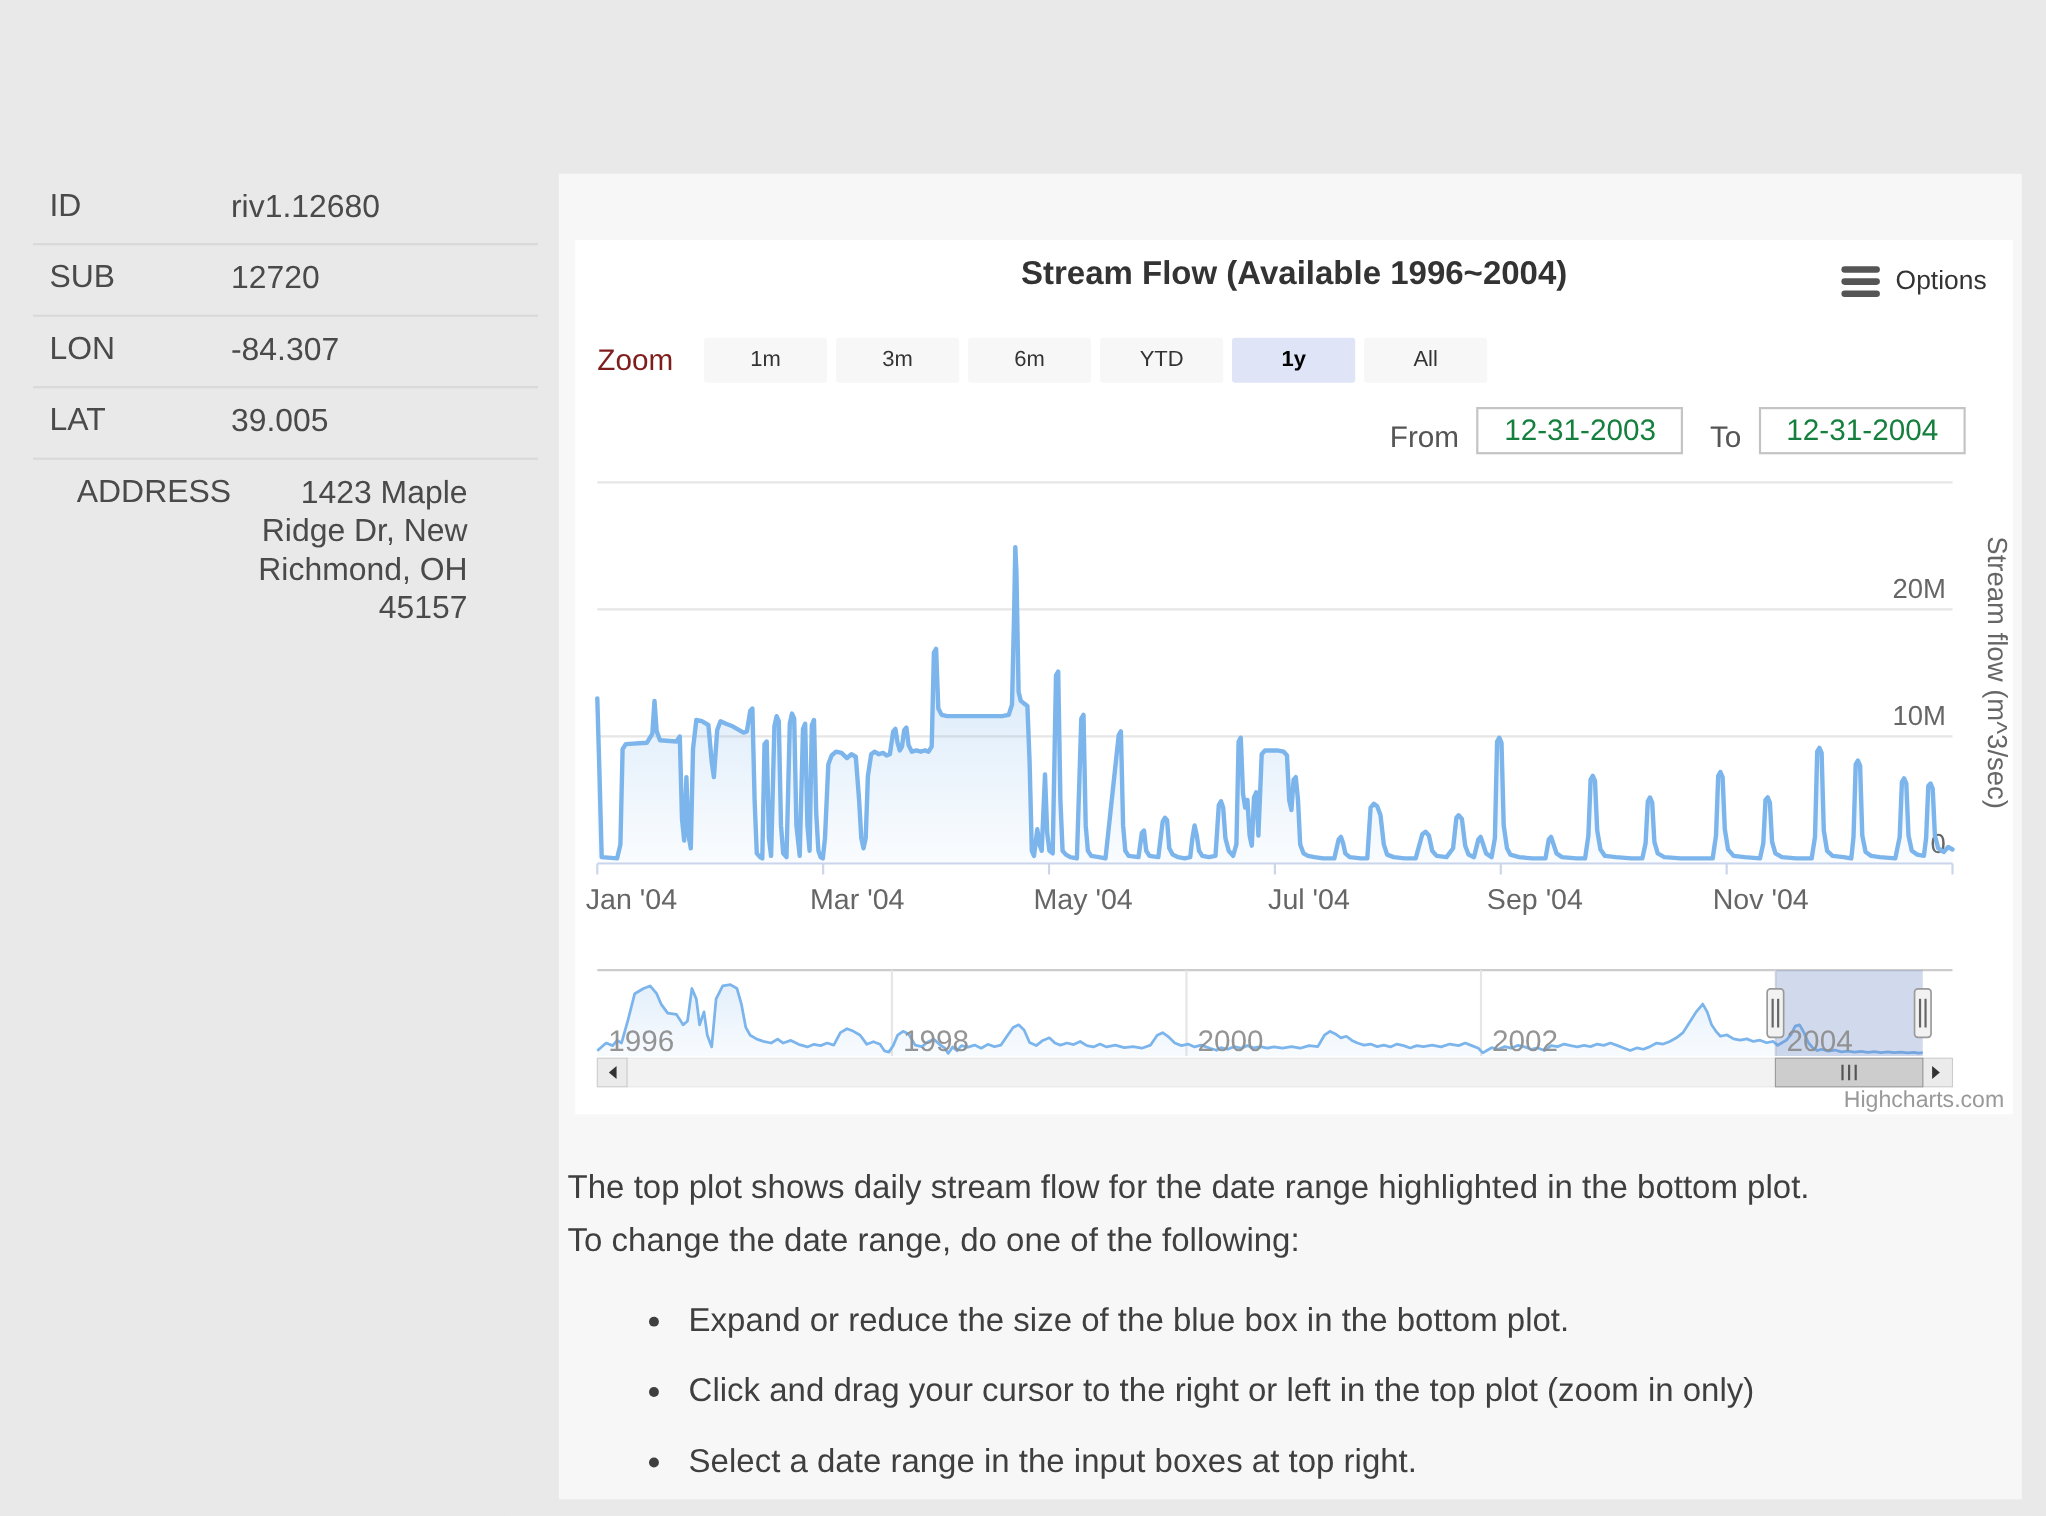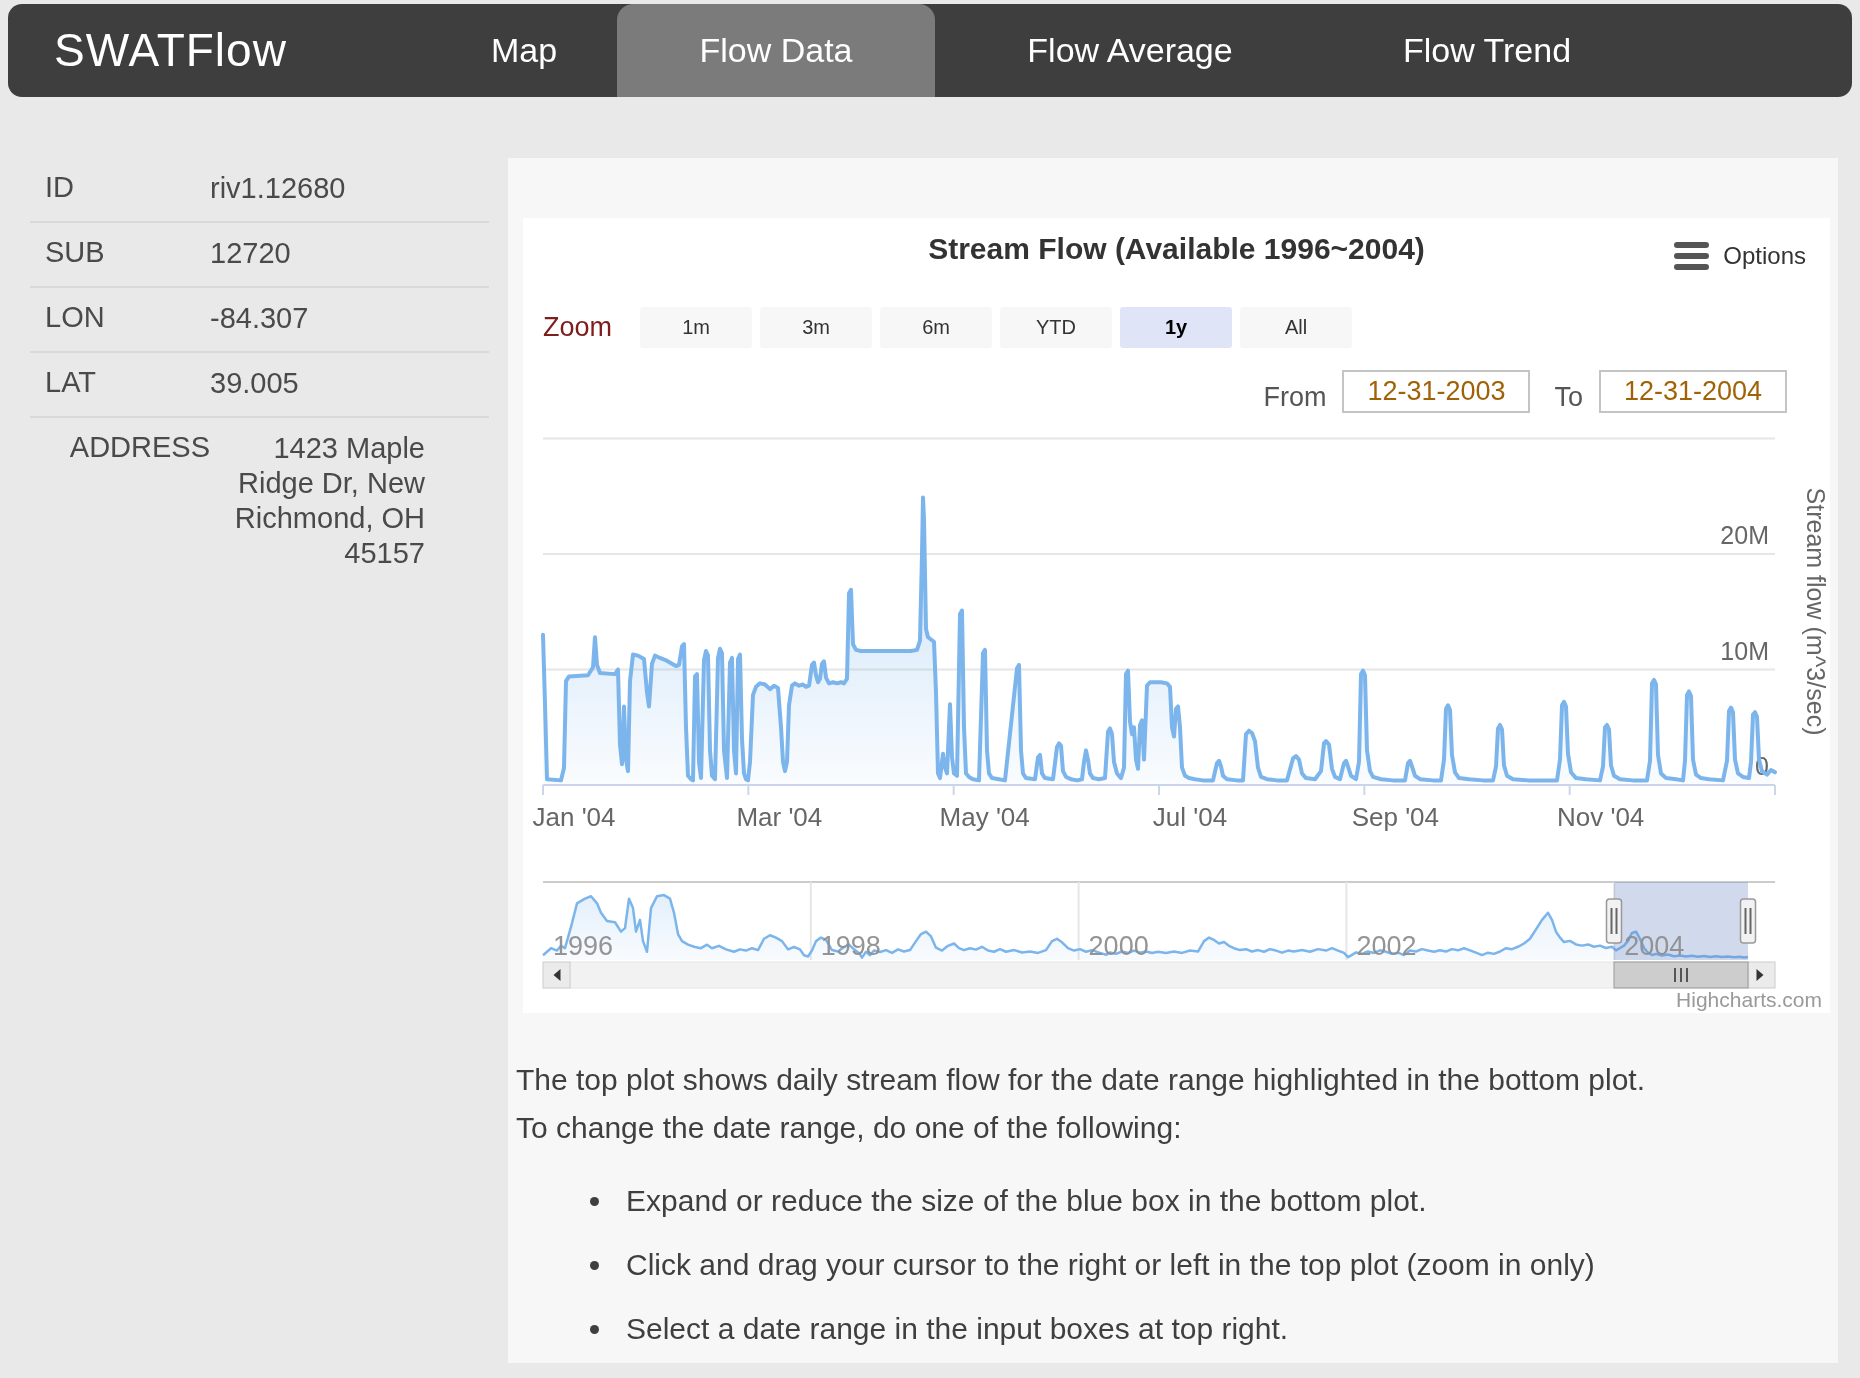--- a/index.html
+++ b/index.html
@@ -33,44 +33,36 @@
 
   .rangesel{position:absolute;left:20px;top:89px;height:41px;display:flex;align-items:center;}
   .zoom-label{font-size:27px;color:#7f1d1d;margin-right:28px;}
   .zoom-btn{width:112px;height:41px;margin-right:8px;background:#f7f7f7;border:none;border-radius:3px;
             font-family:"Liberation Sans",sans-serif;font-size:20px;color:#333;cursor:pointer;}
   .zoom-btn.selected{background:#dfe4f6;color:#000;font-weight:700;}
 
   .daterange{position:absolute;top:152px;left:0;width:1264px;height:43px;display:flex;align-items:flex-end;justify-content:flex-end;}
   .dr-label{font-size:27px;color:#555;margin-right:16px;}
   .date-input{width:188px;height:43px;box-sizing:border-box;border:2px solid #c4c4c4;background:#fff;text-align:center;
-              font-family:"Liberation Sans",sans-serif;font-size:27px;color:#a16207;margin-right:24px;}
+              font-family:"Liberation Sans",sans-serif;font-size:27px;color:#15803d;margin-right:24px;}
   .date-input:last-child{margin-right:0;}
 
   .credits{position:absolute;right:8px;top:770px;font-size:21px;color:#999;}
 
   
   .instructions{position:absolute;left:8px;top:898px;width:1300px;color:#3f3f3f;font-size:30px;line-height:48px;}
   .instructions ul{margin:26px 0 0 0;padding:0;list-style:none;}
   .instructions li{position:relative;padding-left:110px;margin-bottom:18px;line-height:46px;}
   .instructions li::before{content:"";position:absolute;left:74px;top:19px;width:9px;height:9px;border-radius:50%;background:#3f3f3f;}
 </style>
 </head>
 <body>
 
 <div class="page">
 
-  <div class="app-header">
-    <div class="logo">SWATFlow</div>
-    <div class="tab-active-bg"></div>
-    <div class="tab tab-map">Map</div>
-    <div class="tab tab-flow-data">Flow Data</div>
-    <div class="tab tab-flow-average">Flow Average</div>
-    <div class="tab tab-flow-trend">Flow Trend</div>
-  </div>
 
   <div class="info-table">
     <div class="info-row">
       <div class="info-label">ID</div>
       <div class="info-value">riv1.12680</div>
     </div>
     <div class="info-row">
       <div class="info-label">SUB</div>
       <div class="info-value">12720</div>
     </div>

